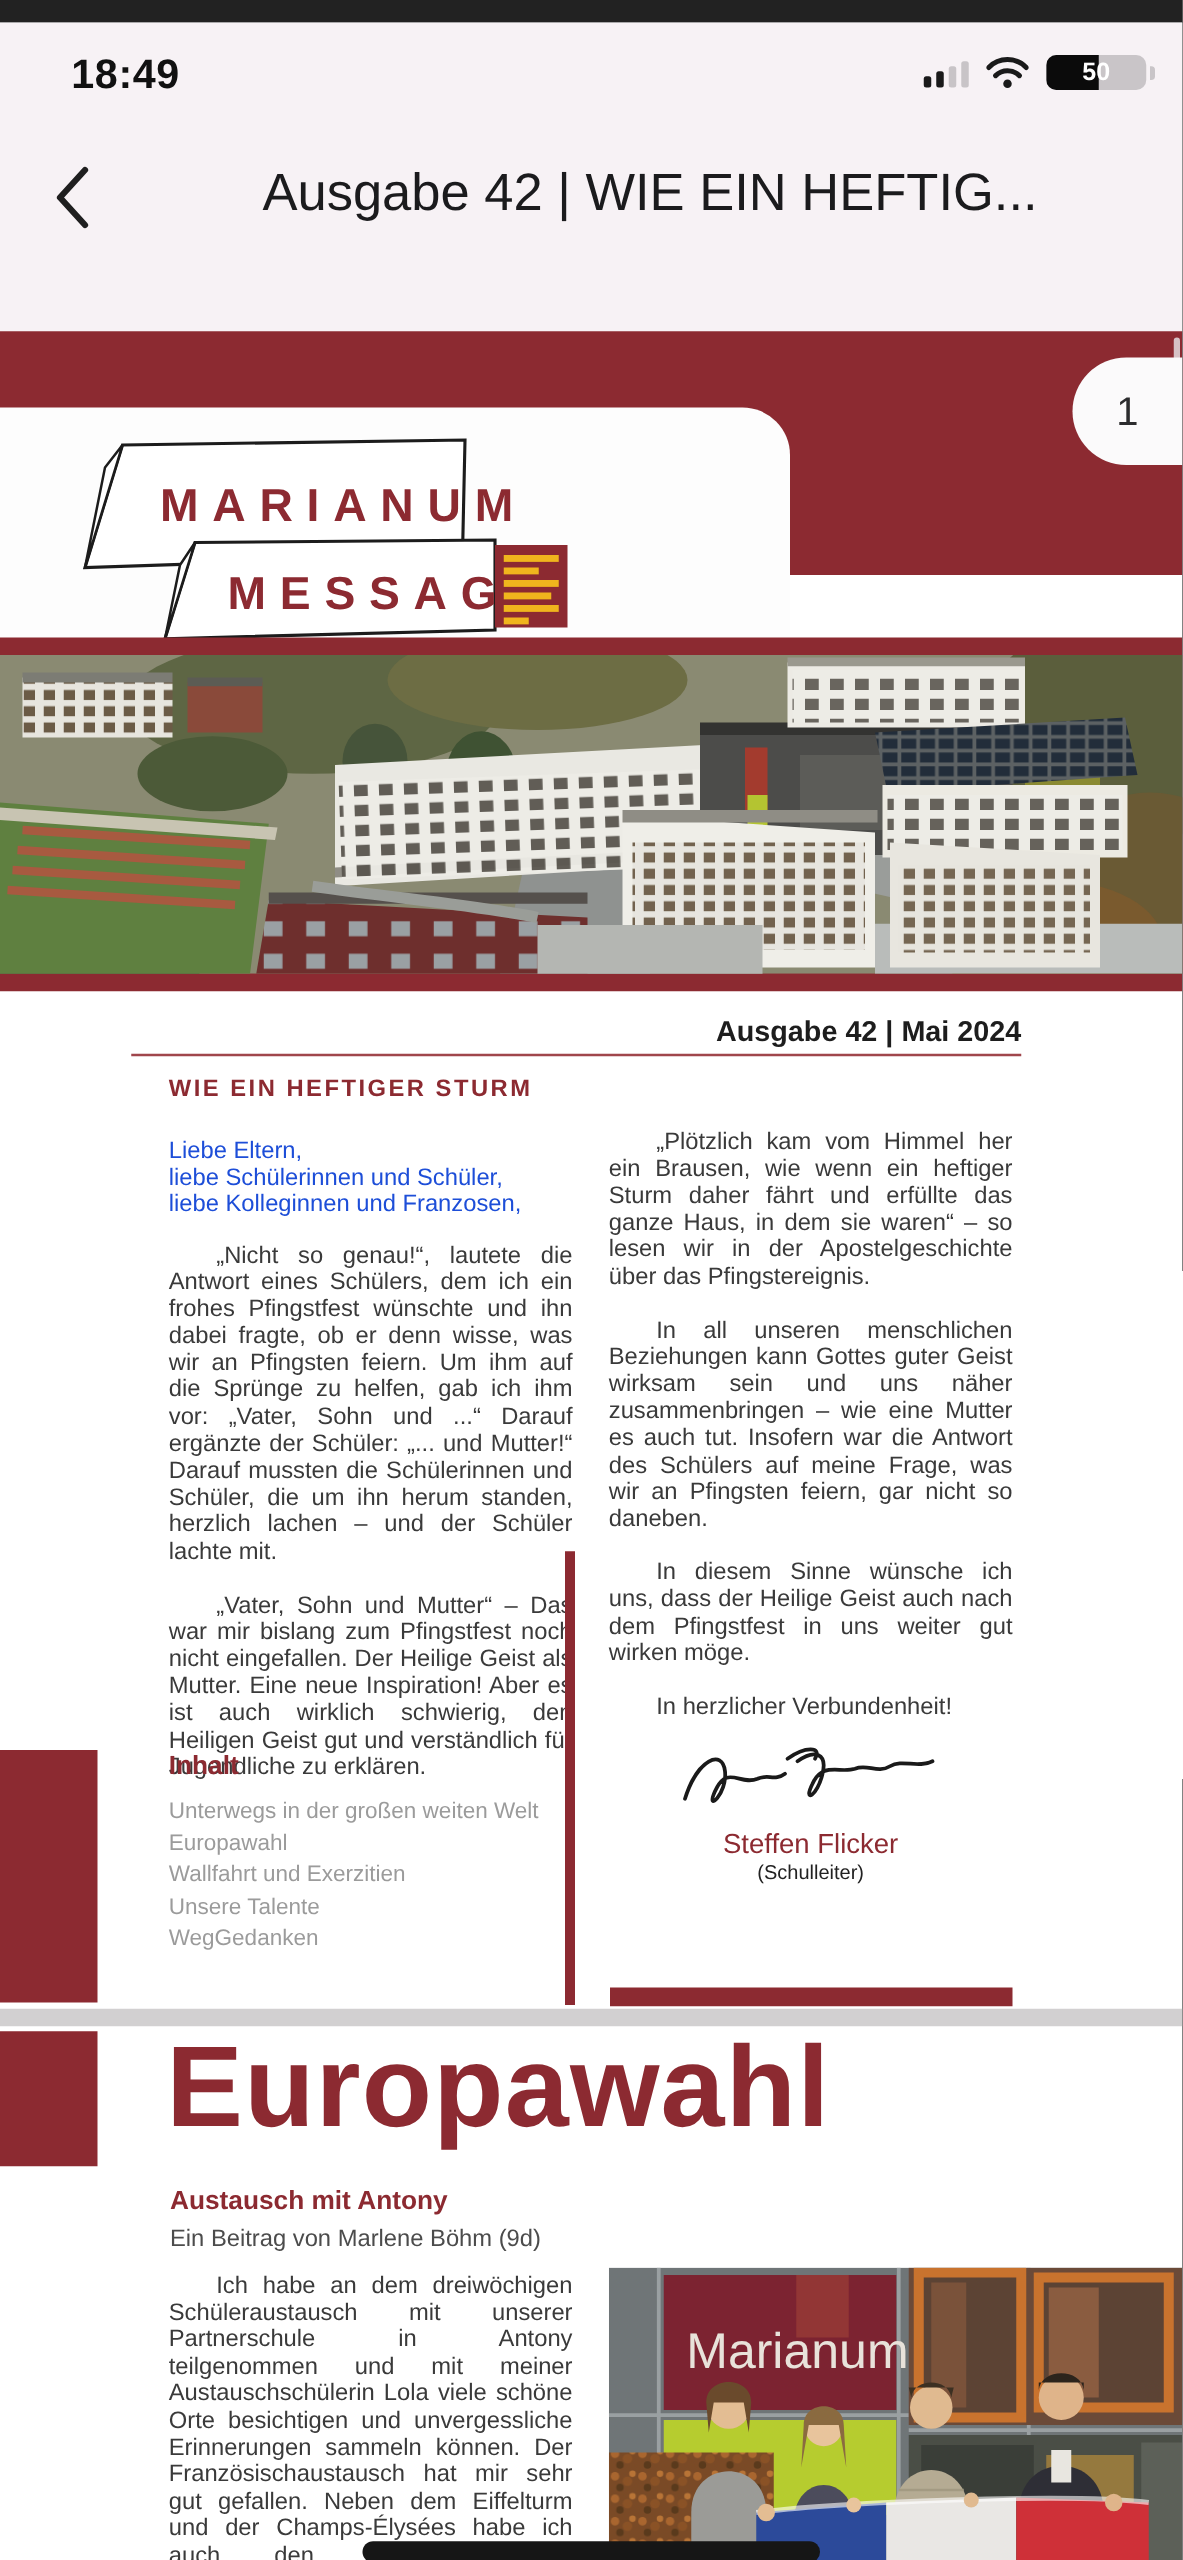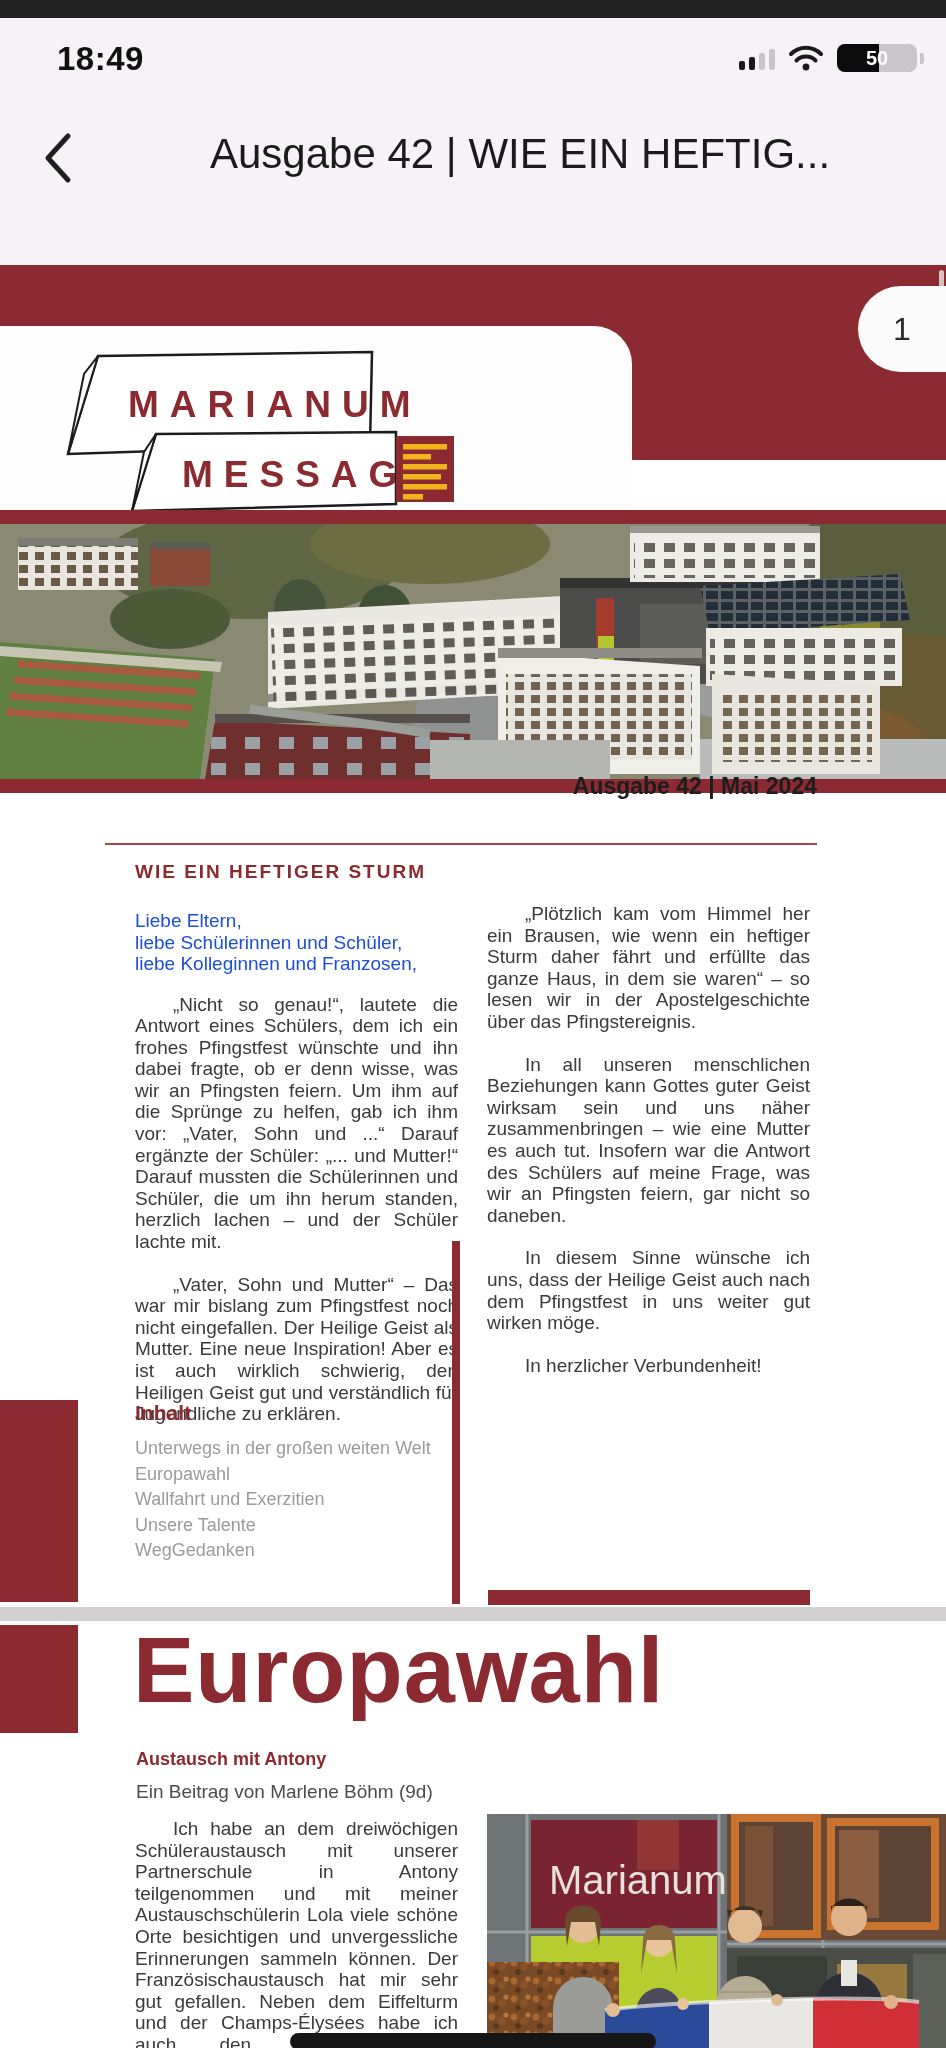--- a/index.html
+++ b/index.html
@@ -24,21 +24,21 @@
   
   .band{left:0;top:247px;width:946px;height:195px;background:#8c2a31;}
   .logo-panel{left:0;top:308px;width:632px;height:190px;background:#fdfdfd;border-radius:0 38px 0 0;}
   .pagepill{right:0;top:268px;width:88px;height:86px;background:#fbfafb;border-radius:44px 0 0 44px;
             display:flex;align-items:center;justify-content:center;font-size:32px;color:#2c2c2e;}
   .scrollhint{right:2px;top:252px;width:5px;height:92px;background:#e3dcdf;border-radius:3px;opacity:.85;}
   
   .photo1{left:0;top:492px;width:946px;height:283px;background:#8c2a31;}
   .photo1 svg{position:absolute;left:0;top:14px;}
   
-  .issueline{left:105px;top:755px;width:712px;text-align:right;font-size:23px;font-weight:700;color:#1d1d1d;}
+  .issueline{left:105px;top:794px;width:712px;text-align:right;font-size:23px;font-weight:700;color:#1d1d1d;}
   .issuerule{left:105px;top:825px;width:712px;height:2px;background:#a0464c;}
   
   .colL{left:135px;top:843px;width:323px;}
   .colR{left:487px;top:885px;width:323px;}
   .art-title{font-size:19px;font-weight:700;letter-spacing:2px;color:#8c2a31;margin:0 0 27px 0;}
   .salut{color:#1d4ed8;font-size:19px;line-height:21.5px;margin:0 0 19px 0;}
   .bodyp{font-size:19px;line-height:21.6px;color:#3a3a3a;text-align:justify;text-indent:38px;margin:0 0 21px 0;}
   .closing{font-size:19px;color:#3a3a3a;text-indent:38px;margin:14px 0 0 0;}
   .sigblock{text-align:center;margin-top:16px;}
   .signame{color:#8c2a31;font-size:22px;margin-top:2px;}
@@ -46,21 +46,21 @@
   
   .inhalt-title{left:135px;top:1383px;font-size:21px;font-weight:700;color:#8c2a31;}
   .inhalt-list{left:135px;top:1418px;width:330px;font-size:18px;line-height:25.5px;color:#9b9b9b;}
   .redblockL1{left:0;top:1382px;width:78px;height:202px;background:#8c2a31;}
   .vdivider{left:452px;top:1223px;width:8px;height:363px;background:#8c2a31;}
   .redbarR{left:488px;top:1572px;width:322px;height:15px;background:#8c2a31;}
   
   .pagesep{left:0;top:1589px;width:946px;height:14px;background:#d2d0d1;}
   .redblockL2{left:0;top:1607px;width:78px;height:108px;background:#8c2a31;}
   .sec-title{left:133px;top:1600px;font-size:92px;font-weight:700;color:#8c2a31;letter-spacing:1px;}
-  .art2-title{left:136px;top:1731px;font-size:18px;font-weight:700;color:#8c2a31;}
+  .art2-title{left:136px;top:1731px;font-size:21px;font-weight:700;color:#8c2a31;}
   .art2-byline{left:136px;top:1763px;font-size:19px;color:#4c4c4c;}
   .colL2{left:135px;top:1800px;width:323px;}
   .photo2{left:487px;top:1796px;width:459px;height:252px;overflow:hidden;}
   
   .homebar{left:290px;top:2015px;width:366px;height:17px;border-radius:9px;background:#161616;z-index:50;}
 </style>
 </head>
 <body>
 
 <div class="screen">
@@ -224,20 +224,29 @@
     </div>
     <p class="bodyp">„Nicht so genau!“, lautete die Antwort eines Schülers, dem ich ein frohes Pfingstfest wünschte und ihn dabei fragte, ob er denn wisse, was wir an Pfingsten feiern. Um ihm auf die Sprünge zu helfen, gab ich ihm vor: „Vater, Sohn und ...“ Darauf ergänzte der Schüler: „... und Mutter!“ Darauf mussten die Schülerinnen und Schüler, die um ihn herum standen, herzlich lachen – und der Schüler lachte mit.</p>
     <p class="bodyp">„Vater, Sohn und Mutter“ – Das war mir bislang zum Pfingstfest noch nicht eingefallen. Der Heilige Geist als Mutter. Eine neue Inspiration! Aber es ist auch wirklich schwierig, den Heiligen Geist gut und verständlich für Jugendliche zu erklären.</p>
   </div>
 
   <div class="abs colR">
     <p class="bodyp">„Plötzlich kam vom Himmel her ein Brausen, wie wenn ein heftiger Sturm daher fährt und erfüllte das ganze Haus, in dem sie waren“ – so lesen wir in der Apostelgeschichte über das Pfingstereignis.</p>
     <p class="bodyp">In all unseren menschlichen Beziehungen kann Gottes guter Geist wirksam sein und uns näher zusammenbringen – wie eine Mutter es auch tut. Insofern war die Antwort des Schülers auf meine Frage, was wir an Pfingsten feiern, gar nicht so daneben.</p>
     <p class="bodyp">In diesem Sinne wünsche ich uns, dass der Heilige Geist auch nach dem Pfingstfest in uns weiter gut wirken möge.</p>
     <p class="closing">In herzlicher Verbundenheit!</p>
+    <div class="sigblock">
+      <svg width="230" height="62" viewBox="0 0 230 62">
+        <path d="M14 46 C24 14 44 6 46 24 C48 42 30 58 38 40 C48 18 58 36 72 30 C80 26 86 32 94 26
+                 M104 16 C118 6 128 10 124 26 C120 44 108 50 116 34 C124 16 138 26 150 22 C160 18 168 26 178 20 C188 14 200 22 212 16" fill="none" stroke="#1a1a1a" stroke-width="3" stroke-linecap="round"></path>
+        <path d="M96 14 C110 4 124 4 118 14" fill="none" stroke="#1a1a1a" stroke-width="3" stroke-linecap="round"></path>
+      </svg>
+      <div class="signame">Steffen Flicker</div>
+      <div class="sigrole">(Schulleiter)</div>
+    </div>
   </div>
 
   <div class="abs redblockL1"></div>
   <div class="abs vdivider"></div>
   <div class="abs redbarR"></div>
 
   <div class="abs inhalt-title">Inhalt</div>
   <div class="abs inhalt-list">
     <div>Unterwegs in der großen weiten Welt</div>
     <div>Europawahl</div>

